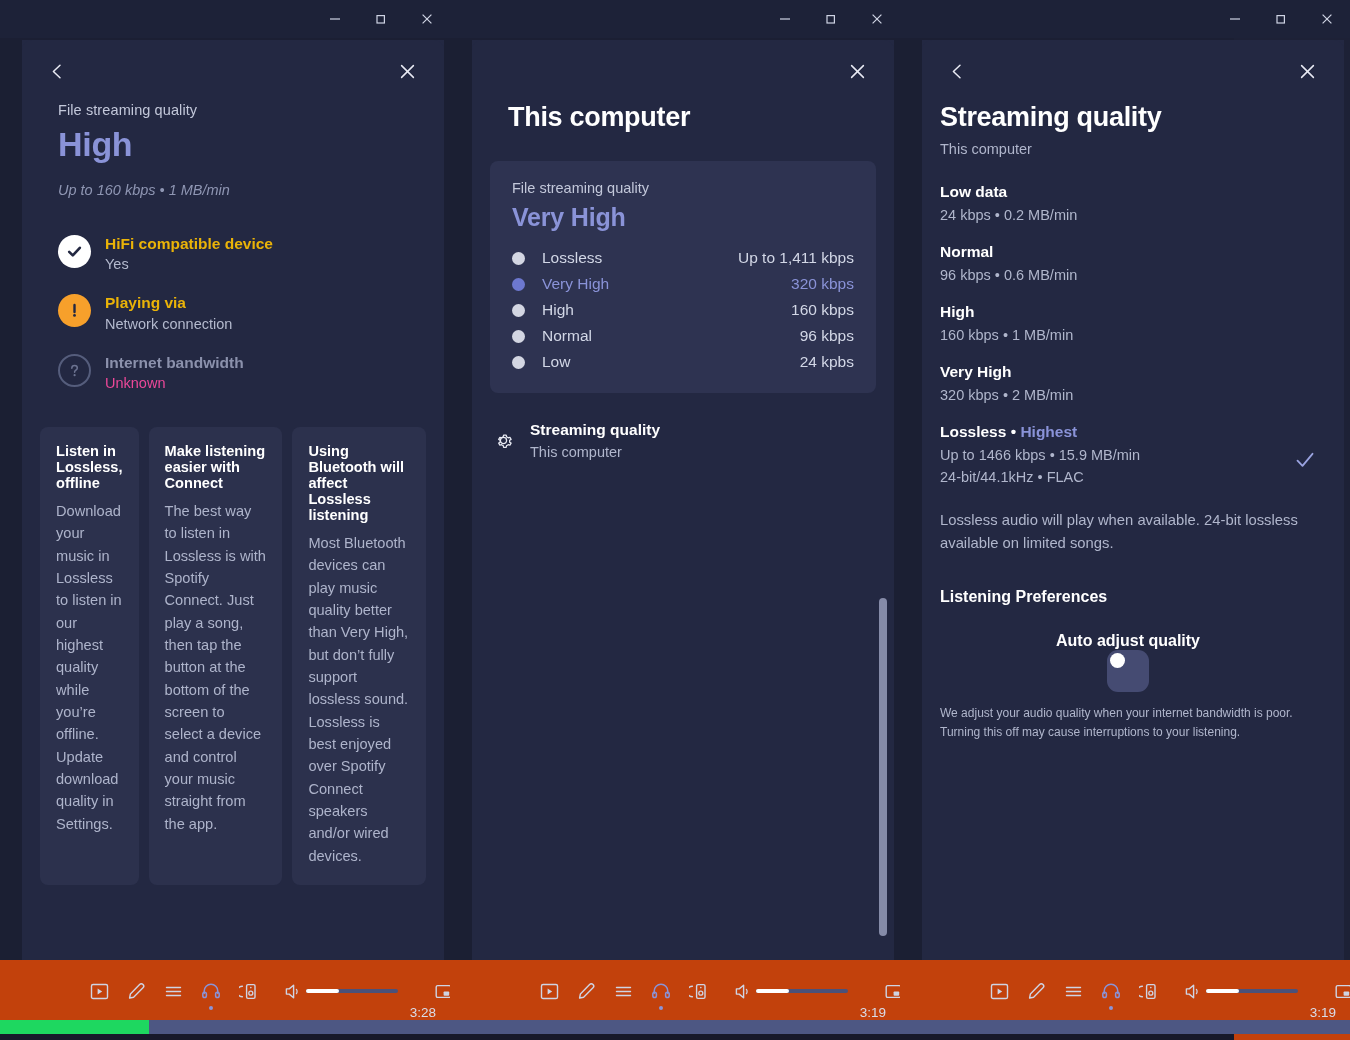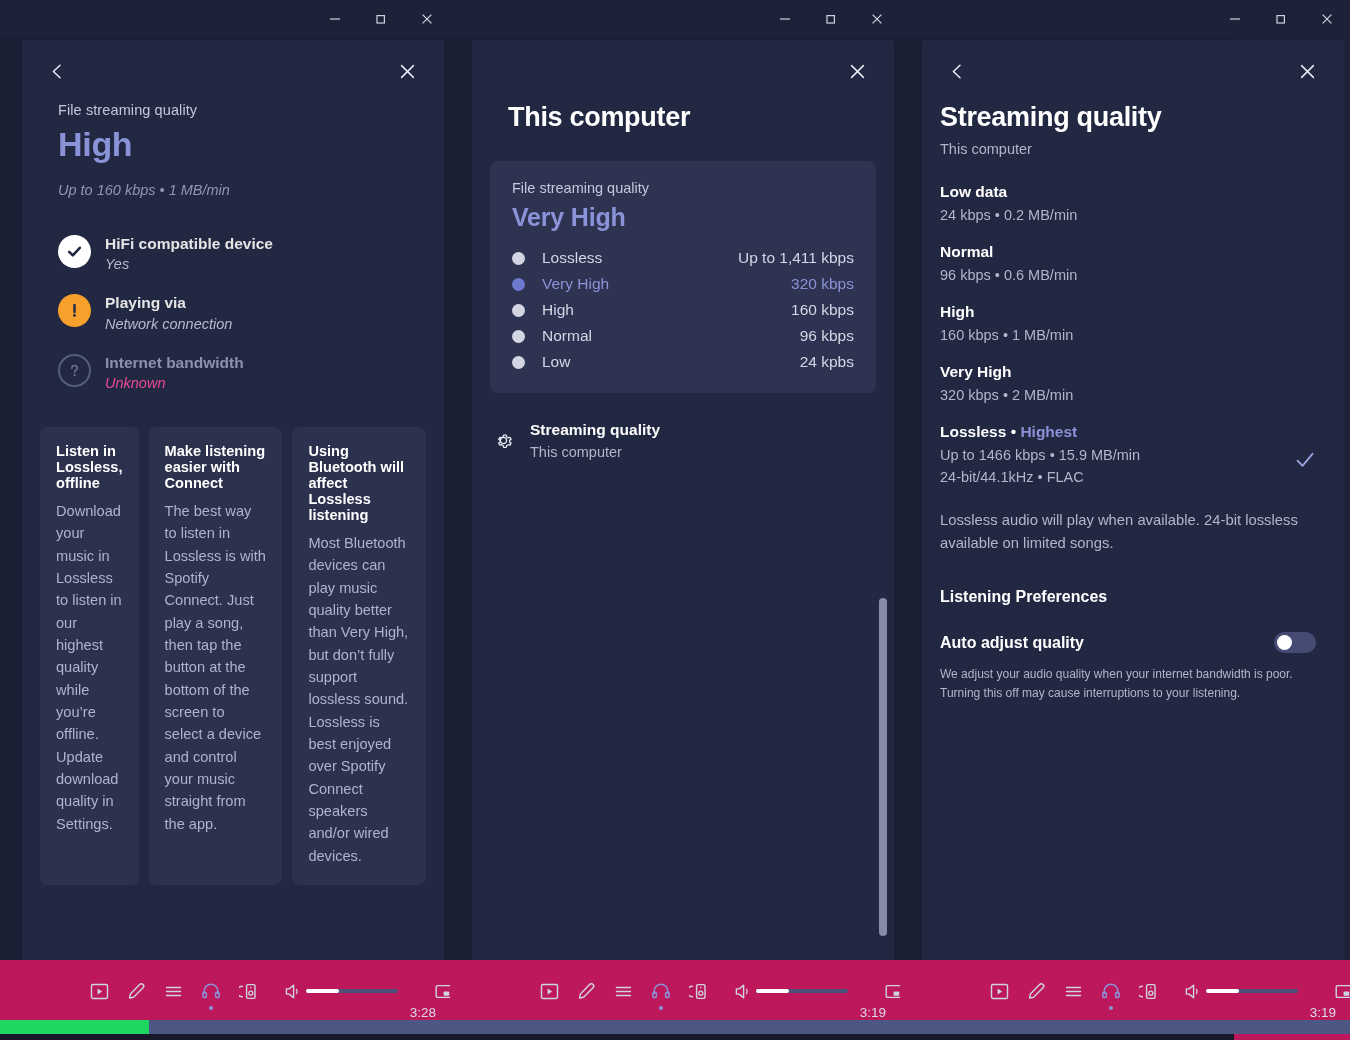--- a/index.html
+++ b/index.html
@@ -48,23 +48,23 @@
   .fsq-label { font-size: 14.5px; color: #c3c8da; letter-spacing: .1px; margin-bottom: 6px; }
   .fsq-value { font-size: 34px; font-weight: bold; color: #8a93d8; letter-spacing: -.3px; line-height: 1.2; }
   .fsq-sub { font-size: 14.5px; color: #8f96b3; margin-top: 17px; font-style: italic; }
 
   .status-list { margin-top: 36px; display: flex; flex-direction: column; gap: 21px; }
   .status-row { display: flex; align-items: flex-start; gap: 14px; }
   .status-badge { width: 33px; height: 33px; border-radius: 50%; flex: 0 0 33px; display: flex; align-items: center; justify-content: center; margin-top: 1px; }
   .status-badge.ok { background: #ffffff; }
   .status-badge.warn { background: #f7a02b; }
   .status-badge.unknown { background: transparent; border: 2px solid #555d7c; }
-  .status-title { font-size: 15.5px; font-weight: bold; color: #e5e5e5; line-height: 1.25; }
+  .status-title { font-size: 15.5px; font-weight: bold; color: #eab308; line-height: 1.25; }
   .status-title.muted { color: #8b91ac; }
-  .status-sub { font-size: 14.5px; color: #b4bace; margin-top: 3px; font-style: italic; }
+  .status-sub { font-size: 14.5px; color: #b4bace; margin-top: 3px; }
   .status-sub.muted { color: #ec4899; }
 
   .cards { margin-top: 36px; display: flex; flex-direction: row; gap: 10px; }
   .card { background: #2b3css; }
   .card {
     background: #2c314d; border-radius: 8px;
     padding: 16px 16px 18px 16px;
   }
   .card-title { font-size: 14.6px; font-weight: bold; color: #ffffff; margin-bottom: 9px; }
   .card-text { font-size: 14.6px; color: #aeb4cb; line-height: 1.53; }
@@ -89,31 +89,31 @@
   .p3-title { font-size: 27px; font-weight: bold; color: #ffffff; letter-spacing: -.3px; }
   .p3-sub { font-size: 14.5px; color: #b0b6cc; margin-top: 8px; }
   .q-list { margin-top: 26px; display: flex; flex-direction: column; gap: 20px; }
   .q-item { position: relative; }
   .q-name { font-size: 15.5px; font-weight: bold; color: #ffffff; }
   .q-name .highest { color: #8a93d8; font-weight: bold; }
   .q-meta { font-size: 14.5px; color: #b0b6cc; margin-top: 6px; }
   .q-check { position: absolute; right: 0; top: 26px; color: #9aa3e0; }
   .q-note { font-size: 14.8px; color: #b0b6cc; line-height: 1.53; margin-top: 24px; max-width: 390px; }
   .pref-title { font-size: 16px; font-weight: bold; color: #ffffff; margin-top: 34px; }
-  .pref-row { display: flex; align-items: center; justify-content: space-between; margin-top: 26px; }
+  .pref-row { display: flex; align-items: center; justify-content: space-between; margin-top: 26px; flex-direction: column; }
   .pref-label { font-size: 16px; font-weight: bold; color: #ffffff; }
   .toggle { width: 42px; height: 21px; border-radius: 11px; background: #454b72; position: relative; flex: 0 0 42px; }
   .toggle .knob { position: absolute; left: 3px; top: 3px; width: 15px; height: 15px; border-radius: 50%; background: #ffffff; }
   .pref-rec { font-size: 14.6px; color: #b0b6cc; margin-top: 24px; }
   .pref-desc { font-size: 12px; color: #b0b6cc; line-height: 1.53; margin-top: 12px; max-width: 395px; }
 
   
   .player {
     position: absolute; left: 0; right: 0; bottom: 0; height: 80px;
-    background: #be185d;
+    background: #c2410c;
   }
   .player-icons {
     display: flex; align-items: center; gap: 18px;
     padding-top: 10px; height: 52px;
   }
   .picon { width: 26px; height: 26px; display: flex; align-items: center; justify-content: center; color: #cfd4e4; position: relative; }
   .picon.active { color: #8a93d8; }
   .picon .dot-ind { position: absolute; bottom: -6px; left: 50%; transform: translateX(-50%); width: 4px; height: 4px; border-radius: 50%; background: #8a93d8; }
   .vol { display: flex; align-items: center; gap: 0; margin-left: 4px; }
   .vol-track { width: 92px; height: 4px; border-radius: 2px; background: #4b5179; position: relative; }

